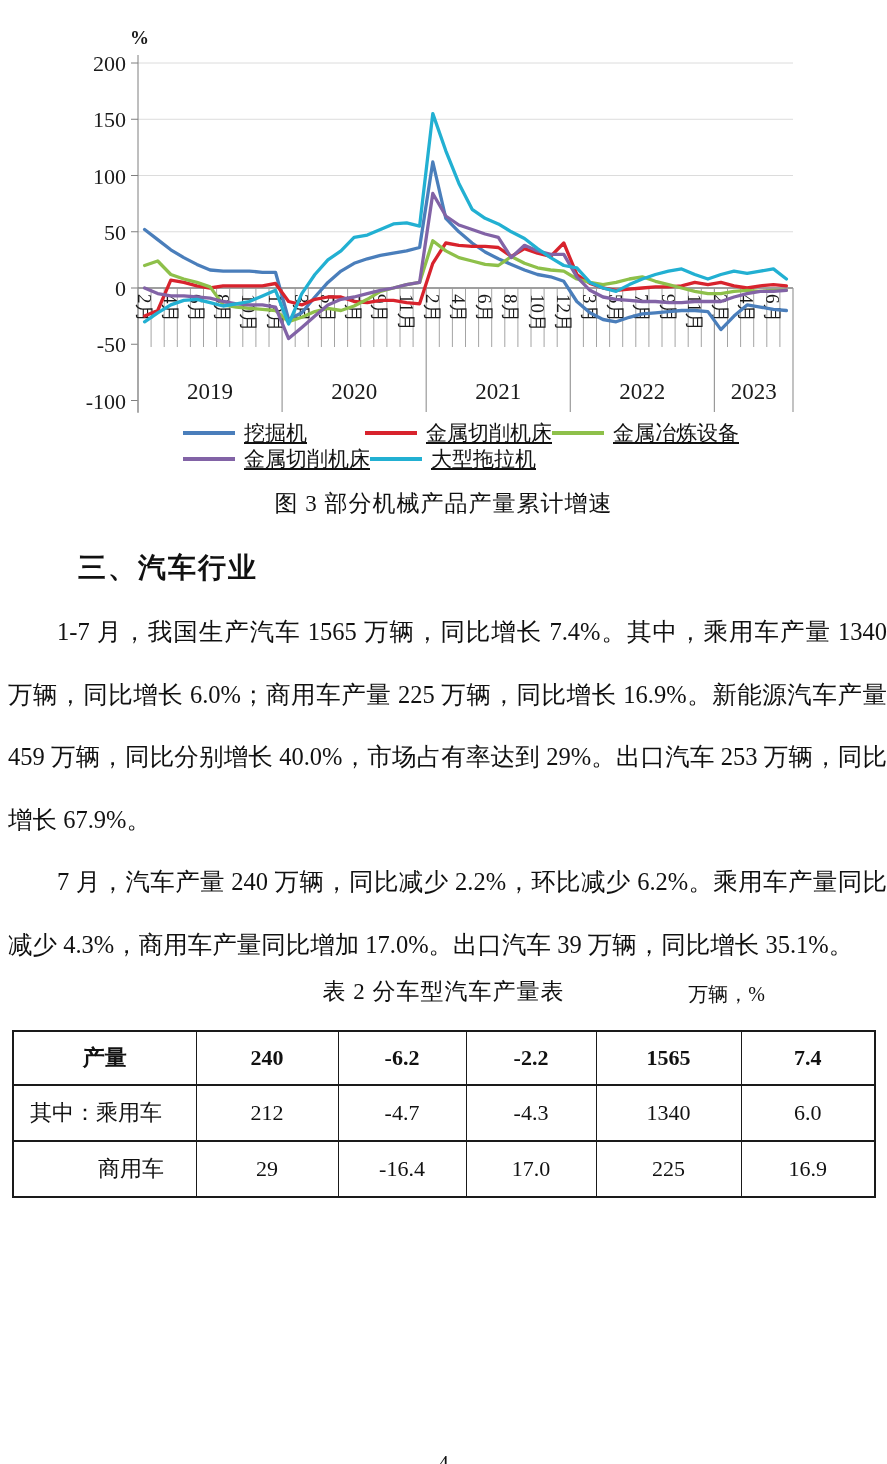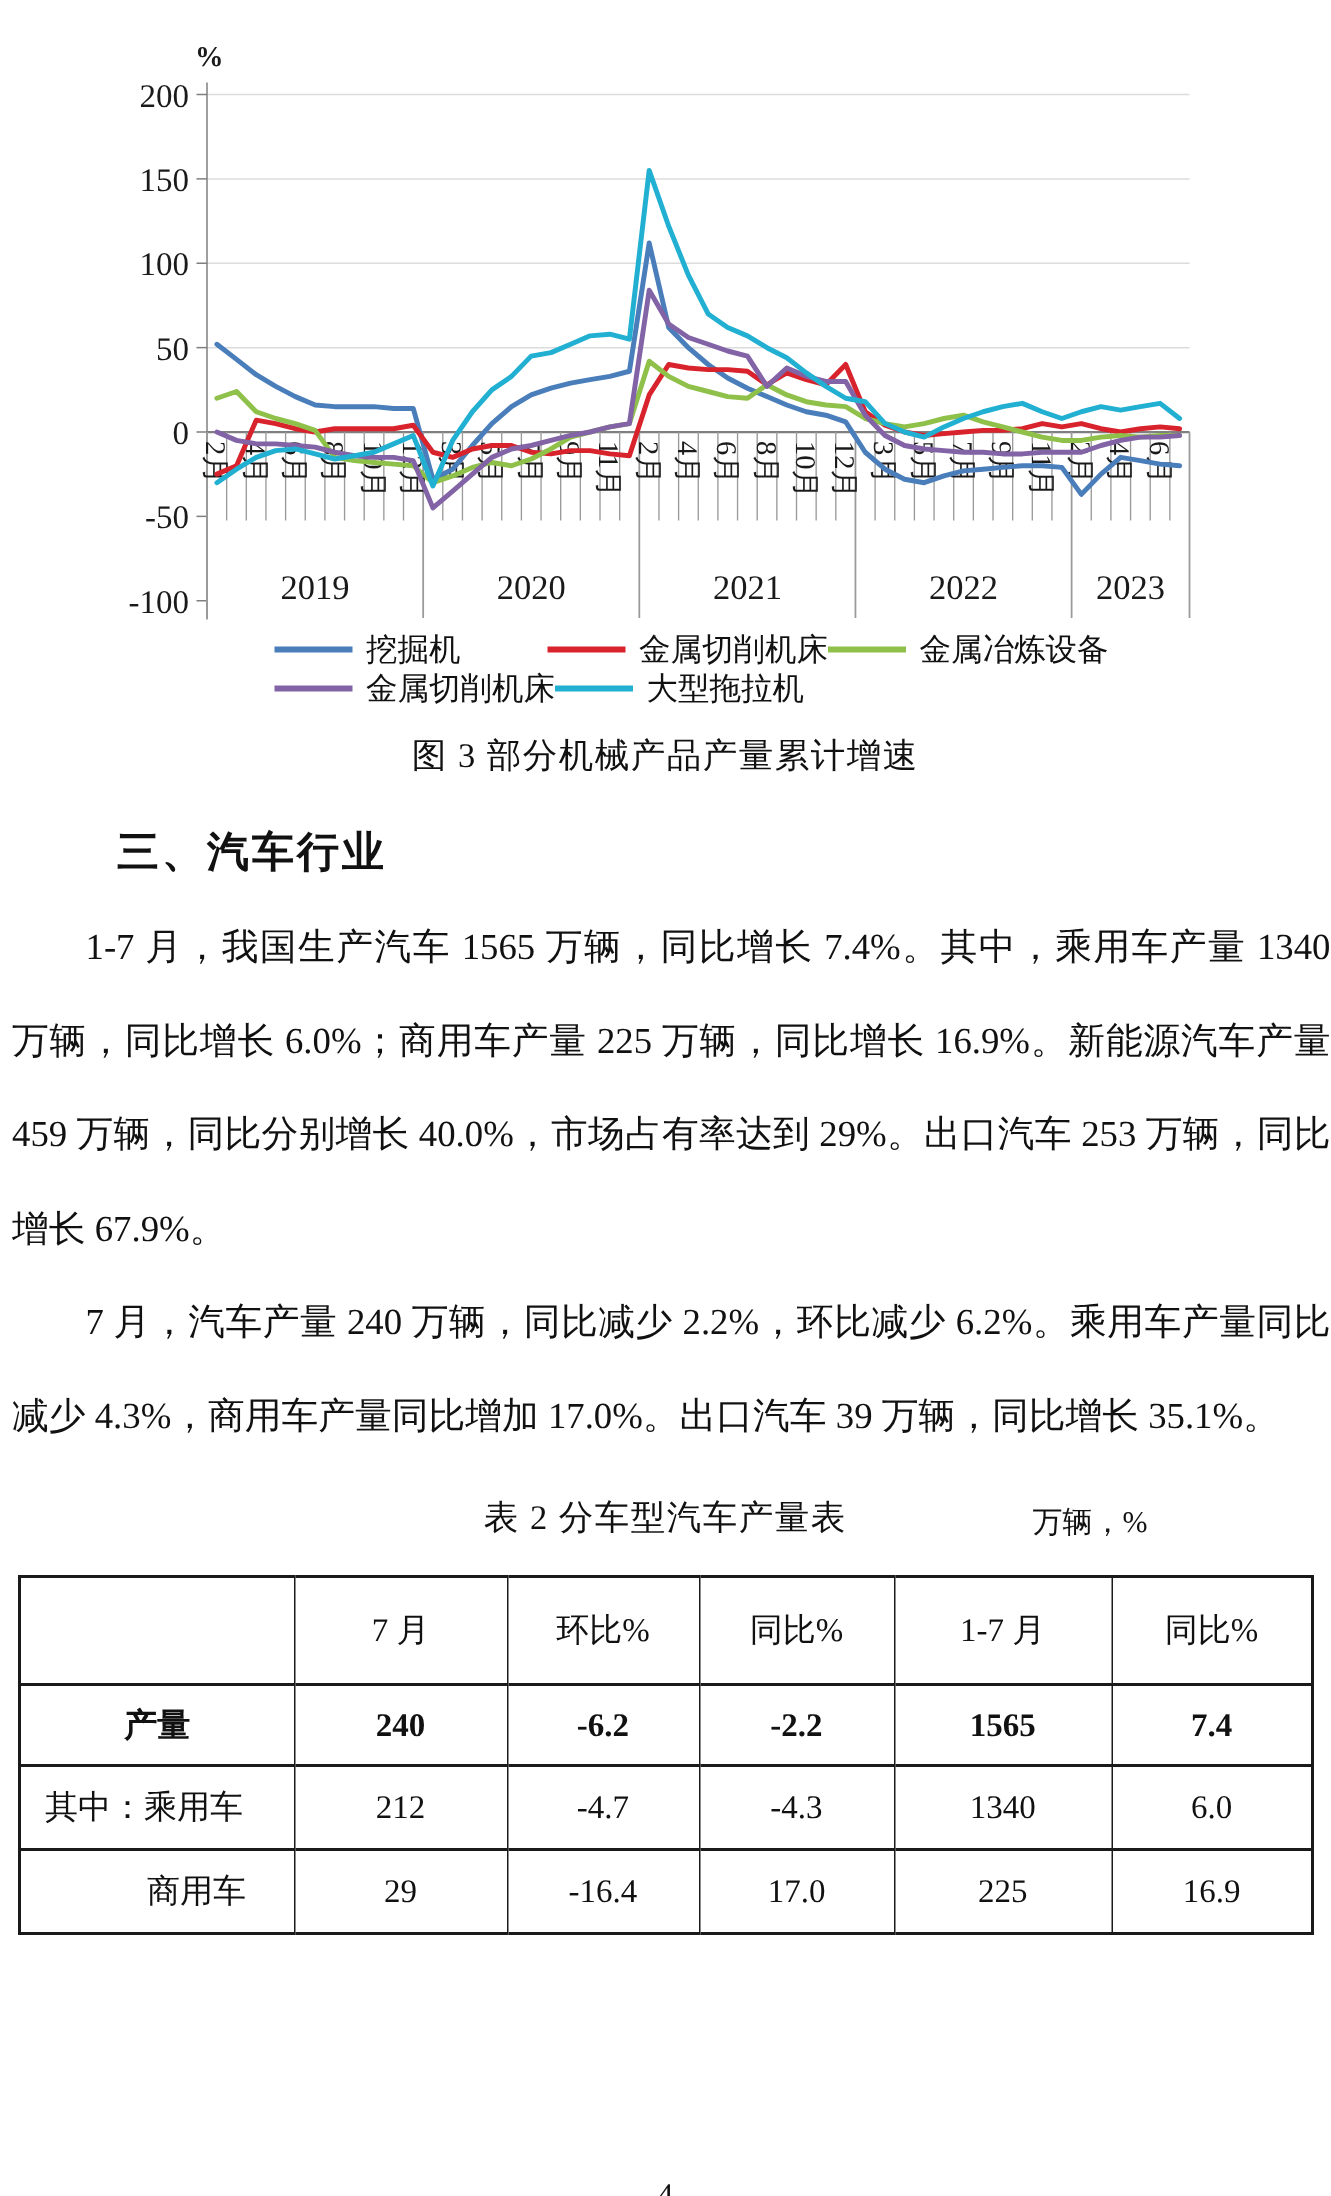--- a/index.html
+++ b/index.html
@@ -5,37 +5,37 @@
   html,body{margin:0;padding:0;}
   body{
     width:887px;height:1464px;overflow:hidden;position:relative;
     background:#ffffff;color:#111;
     font-family:"Liberation Serif","DejaVu Serif",serif;
   }
   
   #chart-wrap{width:887px;height:418px;position:relative;}
   #chart-wrap svg{display:block;}
   
-  .legend{margin:2px 0 0 183px;width:575px;display:flex;flex-wrap:wrap;}
+  .legend{margin:2px 0 0 183px;width:575px;display:flex;flex-wrap:wrap;text-decoration:underline;}
   .legend-item{flex:0 0 182px;height:26px;display:flex;align-items:center;}
   .legend-swatch{display:inline-block;width:52px;height:4px;margin-right:9px;flex:0 0 52px;}
   .legend-label{font-size:21px;white-space:nowrap;}
   
   .fig-caption{margin-top:16px;text-align:center;font-size:23px;letter-spacing:1px;}
   .section-heading{
     margin:30px 0 0 78px;font-size:28px;font-weight:bold;
     font-family:"Liberation Sans","DejaVu Sans",sans-serif;letter-spacing:2px;
   }
   .para{
     margin:14px 0 0 8px;font-size:24.5px;line-height:62.5px;
     text-indent:49px;text-align:justify;
   }
   .para + .para{margin-top:0;}
   
-  .table-caption{position:relative;margin-top:20px;height:36px;}
+  .table-caption{position:relative;height:36px;}
   .table-caption .tc-main{
     display:block;text-align:center;font-size:23px;letter-spacing:1px;
   }
   .table-caption .tc-unit{
     position:absolute;right:122px;top:5px;font-size:20px;
   }
   
   table.data-table{
     margin:18px 0 0 12px;border-collapse:collapse;table-layout:fixed;
     width:862px;border:2px solid #1a1a1a;
@@ -208,28 +208,20 @@
 <table class="data-table">
   <colgroup id="tbl-cols">
       <col style="width: 183px;">
       <col style="width: 142px;">
       <col style="width: 128px;">
       <col style="width: 130px;">
       <col style="width: 145px;">
       <col style="width: 134px;">
     </colgroup>
   <tbody id="tbl-body">
-      <tr class="hdr">
-        <th></th>
-        <th>7 月</th>
-        <th>环比%</th>
-        <th>同比%</th>
-        <th>1-7 月</th>
-        <th>同比%</th>
-      </tr>
       <tr class="r0">
         <td>产量</td>
         <td>240</td>
         <td>-6.2</td>
         <td>-2.2</td>
         <td>1565</td>
         <td>7.4</td>
       </tr>
       <tr class="r1">
         <td class="lab-left">其中：乘用车</td>

